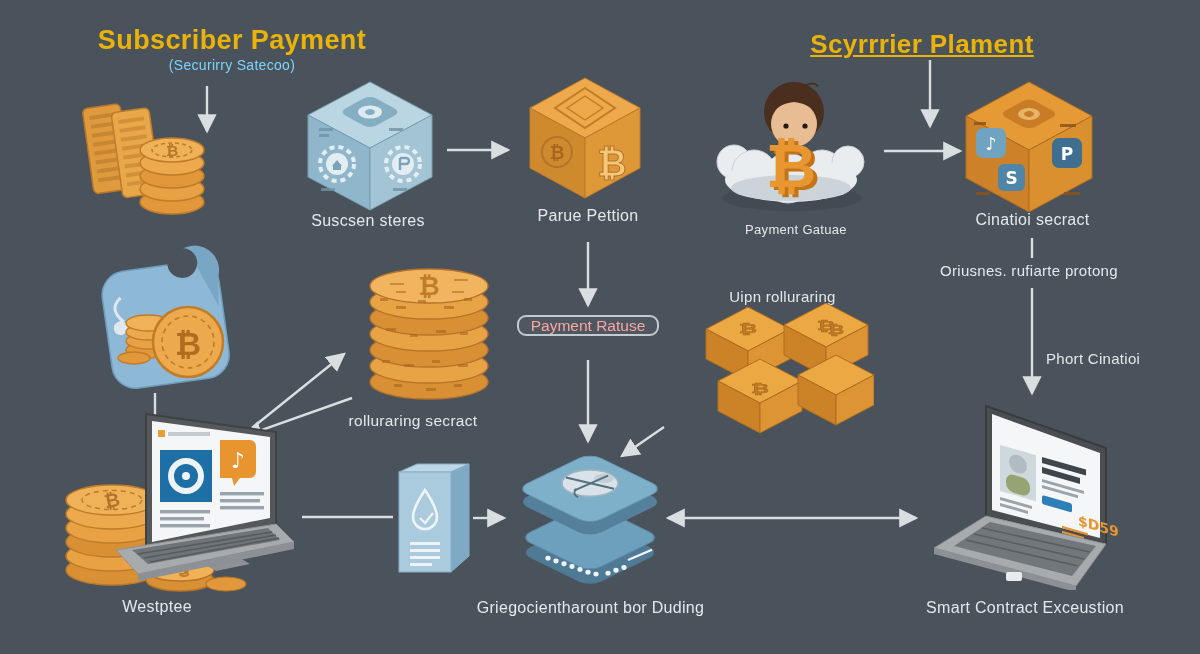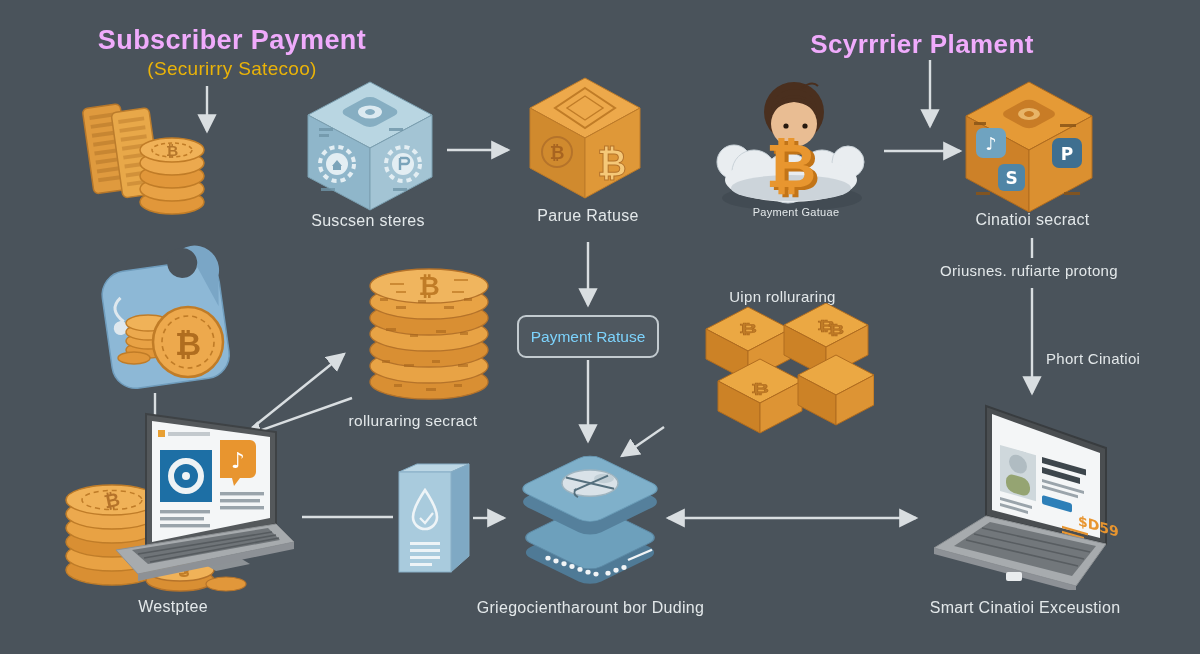--- a/index.html
+++ b/index.html
@@ -5,42 +5,42 @@
   html,body{margin:0;padding:0;background:#33393f;}
   .canvas{
     position:relative; width:1200px; height:654px; overflow:hidden;
     background:#4a535b;
     font-family:"Liberation Sans", sans-serif;
     color:#e7ebed;
   }
   .abs{position:absolute;}
   .lbl{position:absolute; color:#e3e8ea; letter-spacing:.3px; line-height:1.25;}
   .center{text-align:center;}
-  .title{font-size:27px; font-weight:600; letter-spacing:.4px; color:#f0abfc;}
-  .subtitle{font-size:19px; font-weight:400; color:#eab308;}
+  .title{font-size:27px; font-weight:600; letter-spacing:.4px; color:#eab308;}
+  .subtitle{font-size:14px; font-weight:400; color:#7dd3fc;}
   .node-label{font-size:16px;}
   .small-label{font-size:15px;}
   .ratuse-btn{
-    position:absolute; left:517px; top:315px; width:142px; height:43px;
+    position:absolute; left:517px; top:315px; width:142px; height:21px;
     border:2px solid #c3cbd0; border-radius:9px;
     display:flex; align-items:center; justify-content:center;
-    font-size:15.5px; color:#7dd3fc; background:rgba(255,255,255,0.03);
+    font-size:15.5px; color:#fca5a5; background:rgba(255,255,255,0.03);
     box-sizing:border-box;
   }
   svg text{font-family:"DejaVu Sans", sans-serif;}
   .arrow-layer{position:absolute; left:0; top:0; pointer-events:none;}
 </style>
 </head>
 <body>
 
 <div class="canvas">
 
   <div class="lbl title center" style="left:62px; top:24px; width:340px;">Subscriber Payment</div>
   <div class="lbl subtitle center" style="left:62px; top:57px; width:340px;">(Securirry Satecoo)</div>
-  <div class="lbl title center" style="left:772px; top:28px; width:300px; font-size:26px;">Scyrrrier Plament</div>
+  <div class="lbl title center" style="left:772px; top:28px; width:300px; font-size:26px;text-decoration:underline;">Scyrrrier Plament</div>
 
   <svg class="arrow-layer" width="1200" height="654">
     <defs>
       <marker id="ah" markerWidth="9" markerHeight="9" refX="7" refY="4" orient="auto-start-reverse">
         <path d="M0,0 L8,4 L0,8 Z" fill="#d9dee1"></path>
       </marker>
     </defs>
     <g stroke="#d9dee1" stroke-width="2.4" fill="none">
       <line x1="207" y1="86" x2="207" y2="131" marker-end="url(#ah)"></line>
       <line x1="447" y1="150" x2="508" y2="150" marker-end="url(#ah)"></line>
@@ -180,22 +180,22 @@
       <rect x="16" y="52" width="30" height="30" rx="7" fill="#6fa3c0"></rect>
       <text x="31" y="74" font-size="18" fill="#ffffff" text-anchor="middle">♪</text>
       <rect x="38" y="88" width="27" height="27" rx="6" fill="#4f85a6"></rect>
       <text x="51.5" y="108" font-size="17" font-weight="bold" fill="#ffffff" text-anchor="middle">S</text>
       <rect x="92" y="62" width="30" height="30" rx="7" fill="#3f6f90"></rect>
       <text x="107" y="84" font-size="17" font-weight="bold" fill="#ffffff" text-anchor="middle">P</text>
     </svg>
   </div>
 
   <div class="lbl node-label center" style="left:288px; top:211px; width:160px;">Suscsen steres</div>
-  <div class="lbl node-label center" style="left:508px; top:206px; width:160px;">Parue Ratuse</div>
-  <div class="lbl node-label center" style="left:716px; top:206px; width:160px; font-size:11px;">Payment Gatuae</div>
+  <div class="lbl node-label center" style="left:508px; top:206px; width:160px;">Parue Pettion</div>
+  <div class="lbl node-label center" style="left:716px; top:222px; width:160px; font-size:13px;">Payment Gatuae</div>
   <div class="lbl node-label center" style="left:950px; top:210px; width:165px; font-size:16px;">Cinatioi secract</div>
 
   <div class="abs" style="left:90px; top:236px; width:148px; height:162px;">
     <svg viewBox="0 0 148 162" width="148" height="162">
       <g transform="rotate(-8 74 84)">
         <rect x="16" y="30" width="118" height="118" rx="24" fill="#8db8d6" stroke="#6f9cbc" stroke-width="1.5"></rect>
         <path d="M112,30 h-24 a24,24 0 0 1 46,18 l-4,30 z" fill="#7aa6c6"></path>
         <circle cx="100" cy="30" r="15" fill="#4a535b"></circle>
         <path d="M34,56 q-14,10 0,24" stroke="#dfe8ee" stroke-width="3" fill="none"></path>
         <circle cx="30" cy="86" r="7" fill="#dfe8ee"></circle>
@@ -425,17 +425,17 @@
       <g stroke="#585d61" stroke-width="1.6">
         <line x1="62" y1="132" x2="170" y2="156"></line>
           <line x1="54" y1="138" x2="164" y2="163"></line>
         <line x1="46" y1="144" x2="158" y2="170"></line>
       </g>
       <polygon points="14,152 156,190 156,196 14,158" fill="#8d9196"></polygon>
       <rect x="86" y="176" width="16" height="9" rx="2" fill="#e9ecee"></rect>
     </svg>
   </div>
 
-  <div class="lbl node-label center" style="left:108px; top:597px; width:130px;">Westptee</div>
+  <div class="lbl node-label center" style="left:92px; top:597px; width:130px;">Westptee</div>
   <div class="lbl small-label center" style="left:438px; top:598px; width:305px; font-size:16px;">Griegocientharount bor Duding</div>
-  <div class="lbl node-label center" style="left:885px; top:598px; width:280px;">Smart Cinatioi Exceustion</div>
+  <div class="lbl node-label center" style="left:885px; top:598px; width:280px;">Smart Contract Exceustion</div>
 
 </div>
 
 </body></html>

